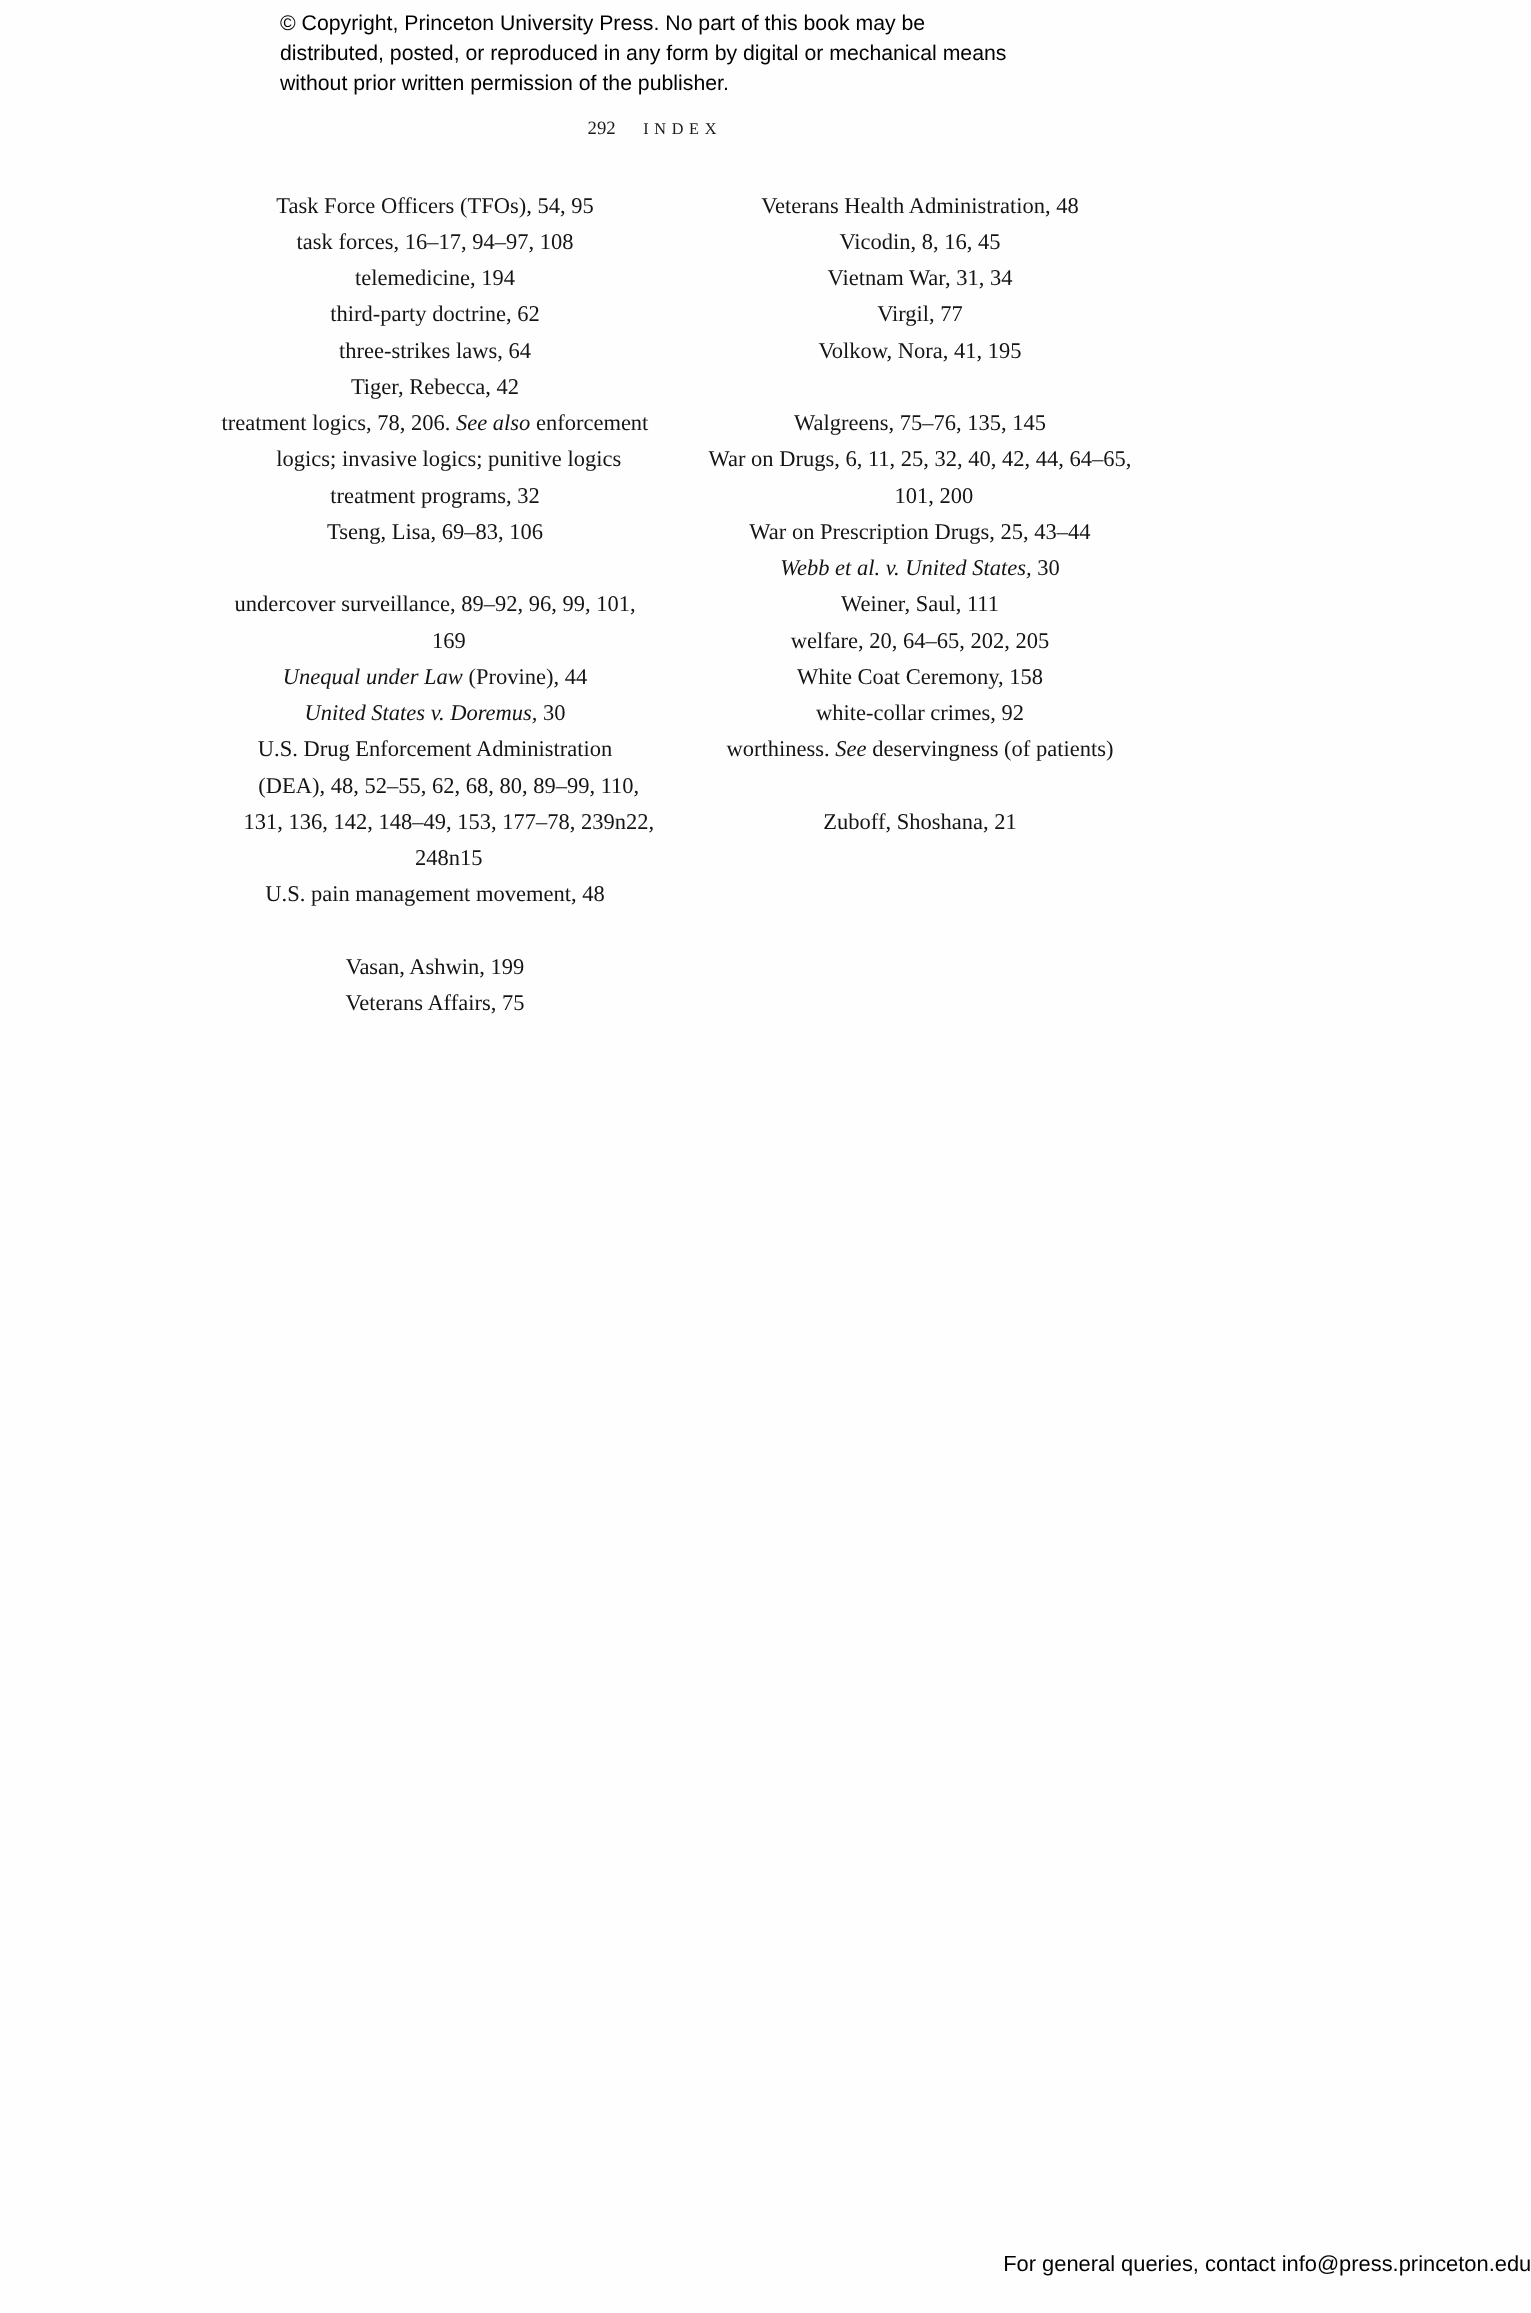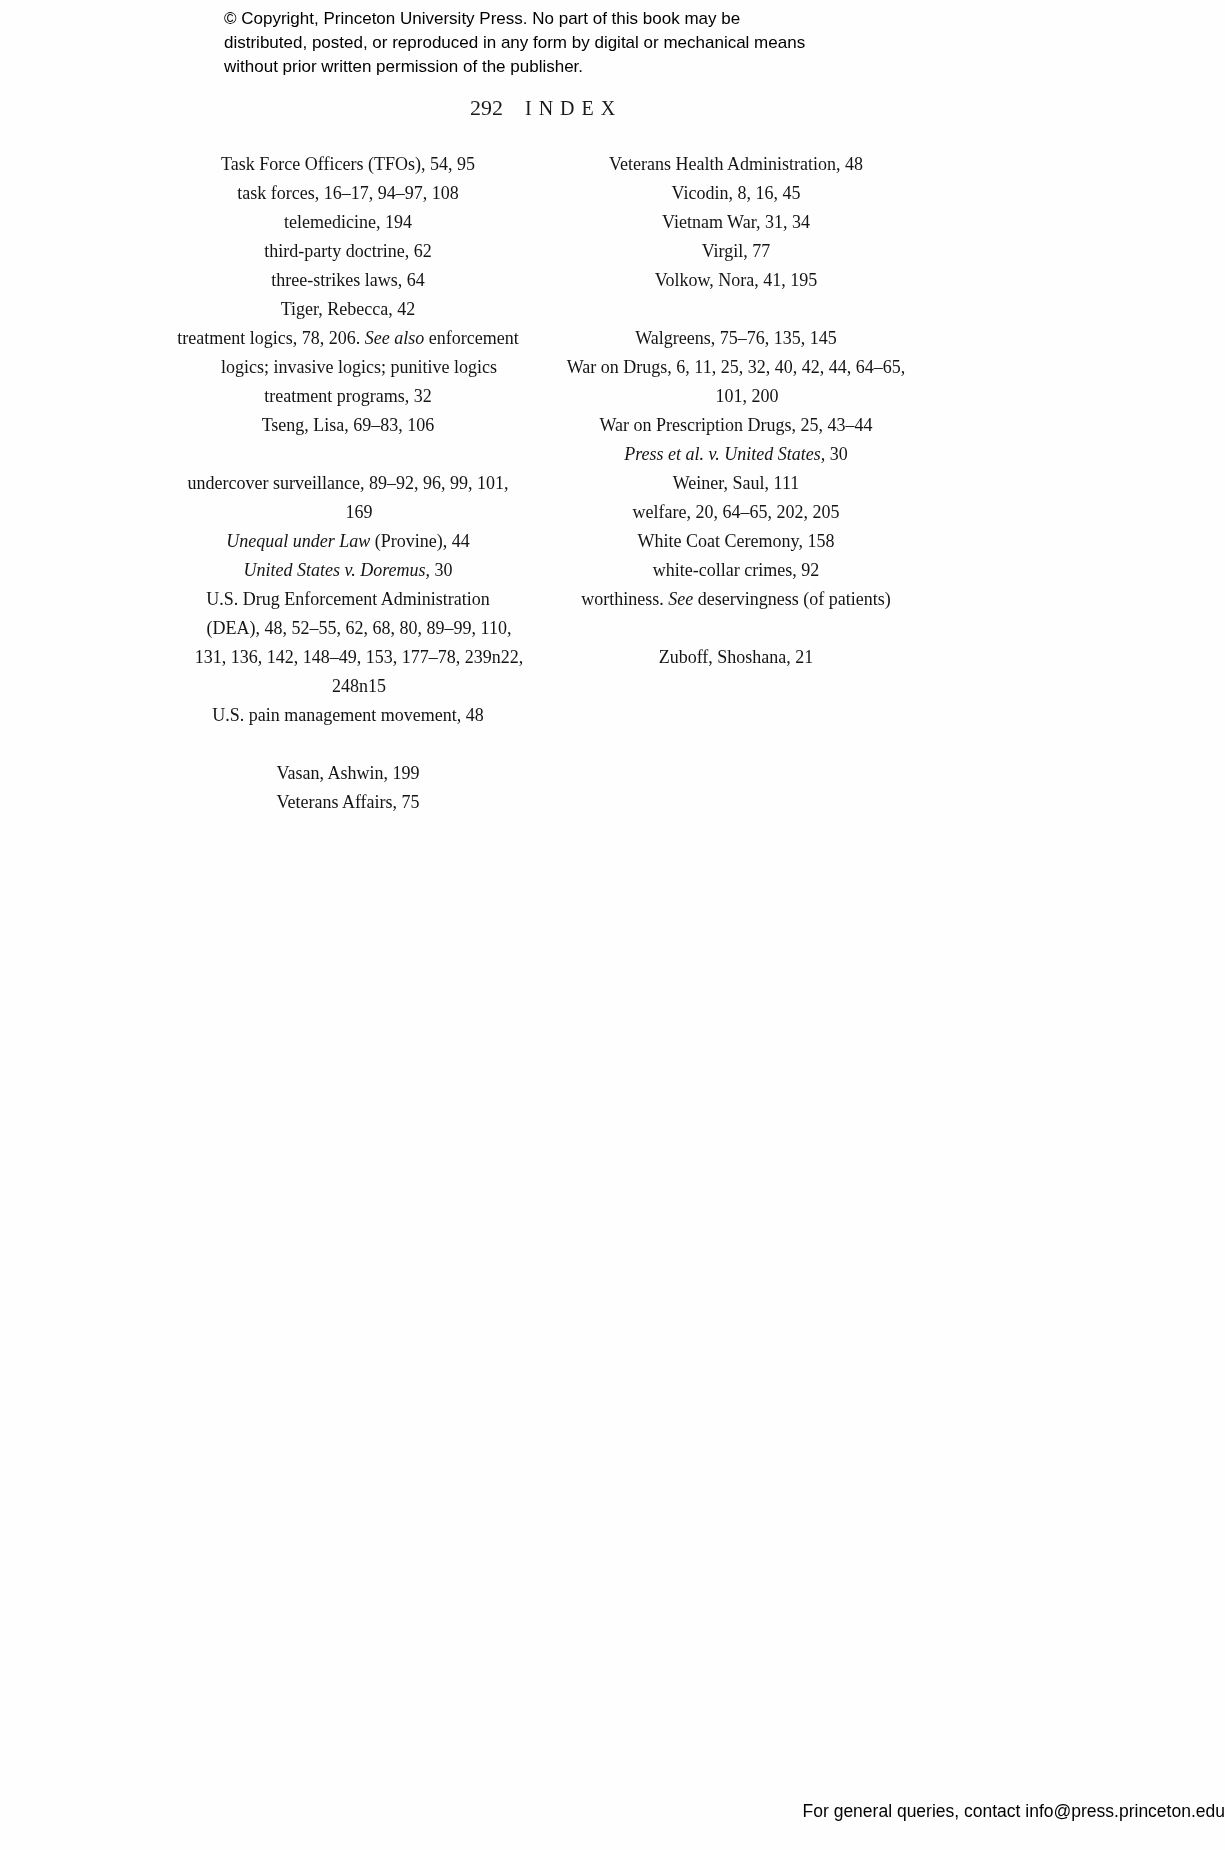--- a/index.html
+++ b/index.html
@@ -26,24 +26,24 @@
   .running-head {
     position: absolute;
     left: 470px;
     top: 95px;
     display: flex;
     align-items: baseline;
     gap: 22px;
     color: #1a1a1a;
   }
   .pagenum {
-    font-size: 22px;
+    font-size: 15px;
   }
   .head-title {
-    font-size: 20px;
+    font-size: 13px;
     letter-spacing: 0.35em;
   }
   .col {
     position: absolute;
     top: 150px;
     font-size: 18px;
     line-height: 29px;
     color: #141414;
   }
   .col-left  { left: 163px; width: 370px; }
@@ -162,21 +162,21 @@
           <div class="line"><span>Walgreens, 75–76, 135, 145</span></div>
         </div>
         <div class="entry">
           <div class="line"><span>War on Drugs, 6, 11, 25, 32, 40, 42, 44, 64–65,</span></div>
           <div class="line cont"><span>101, 200</span></div>
         </div>
         <div class="entry">
           <div class="line"><span>War on Prescription Drugs, 25, 43–44</span></div>
         </div>
         <div class="entry">
-          <div class="line"><span class="it">Press et al. v. United States,</span><span> 30</span></div>
+          <div class="line"><span class="it">Webb et al. v. United States,</span><span> 30</span></div>
         </div>
         <div class="entry">
           <div class="line"><span>Weiner, Saul, 111</span></div>
         </div>
         <div class="entry">
           <div class="line"><span>welfare, 20, 64–65, 202, 205</span></div>
         </div>
         <div class="entry">
           <div class="line"><span>White Coat Ceremony, 158</span></div>
         </div>

